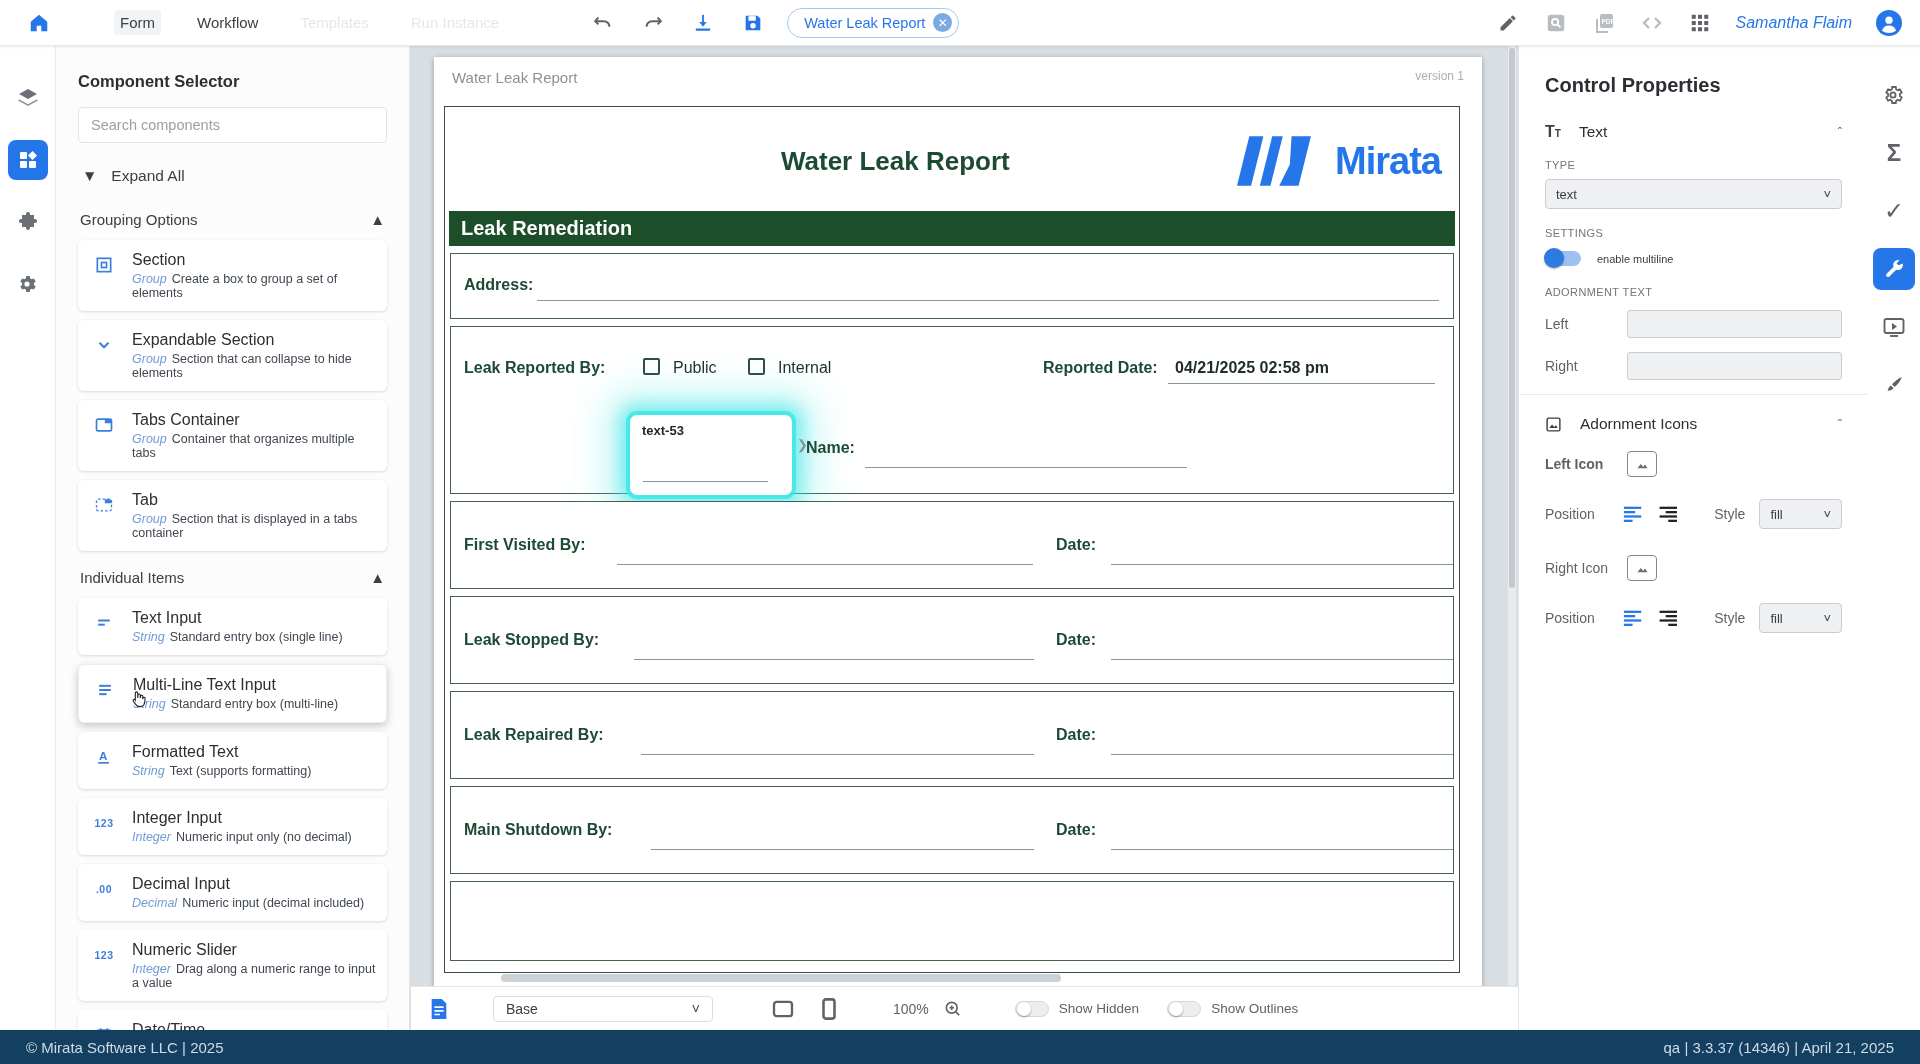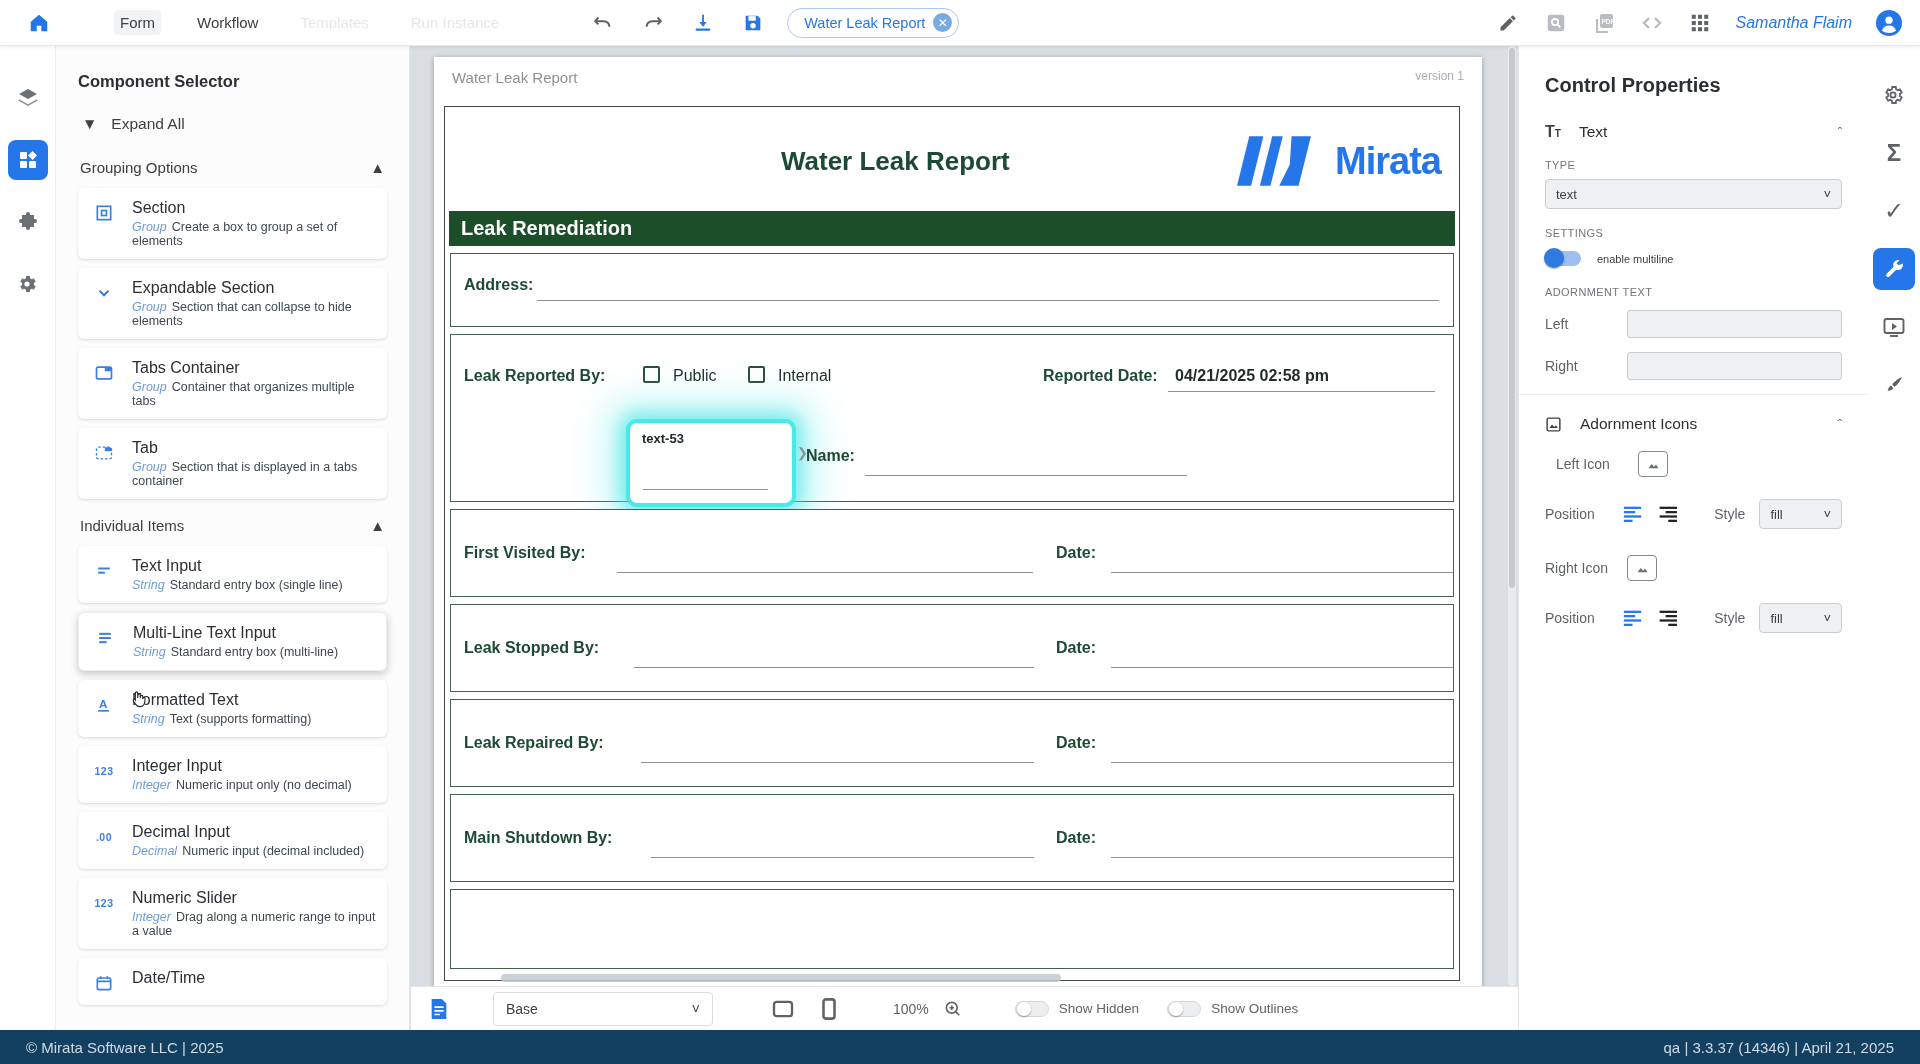--- a/index.html
+++ b/index.html
@@ -79,21 +79,21 @@
   .cbox { position:absolute; width:17px; height:17px; border:2px solid #2e4c3e; border-radius:2px; background:#fff; cursor:pointer; }
   .cb-label { position:absolute; font-size:16px; color:#1f2d26; }
   .sel-box { position:absolute; left:179px; top:88px; width:162px; height:80px; background:#fff; border-radius:7px;
              box-shadow:0 0 0 4px rgba(64,230,230,.85), 0 0 16px 10px rgba(64,230,230,.6), 0 0 36px 24px rgba(64,230,230,.3); }
   .sel-id { position:absolute; left:12px; top:8px; font-size:13px; font-weight:700; color:#23282c; }
   .sel-uline { position:absolute; left:13px; right:24px; bottom:13px; border-bottom:1.5px solid #8d9296; }
   .sel-chev { position:absolute; left:346px; top:110px; color:#8b9196; font-size:13px; }
   .date-val { position:absolute; font-size:16px; font-weight:600; color:#1f2d26; white-space:nowrap; }
   .canvas-toolbar { position:absolute; left:0; right:0; bottom:0; height:44px; background:#fff; border-top:1px solid #e3e5e8;
                     display:flex; align-items:center; z-index:10; }
-  .base-select { margin-left:42px; width:220px; height:34px; border:1px solid #dcdfe2; border-radius:4px; background:#fff;
+  .base-select { margin-left:42px; width:220px; height:26px; border:1px solid #dcdfe2; border-radius:4px; background:#fff;
                  display:flex; align-items:center; justify-content:space-between; padding:0 12px; cursor:pointer; }
   .base-select span { font-size:14px; color:#3c4043; }
   .zoom-label { font-size:14px; color:#5f6368; }
   .toggle { width:34px; height:16px; border-radius:8px; background:#eceef0; border:1px solid #d5d8db; position:relative; cursor:pointer; flex:none; }
   .toggle .knob { position:absolute; left:1px; top:0px; width:14px; height:14px; border-radius:50%; background:#fff; box-shadow:0 1px 2px rgba(0,0,0,.35); }
   .toggle-label { font-size:13.5px; color:#5f6368; }
   .vscroll { position:absolute; right:2px; top:0; width:8px; bottom:44px; background:#e9ecee; border-radius:4px; }
   .vscroll .thumb { position:absolute; top:2px; left:1px; width:6px; height:540px; background:#c3c9ce; border-radius:3px; }
   .hscroll { position:absolute; left:90px; bottom:48px; width:560px; height:8px; background:#c3c9ce; border-radius:4px; opacity:.85; }
 
@@ -252,20 +252,21 @@
     <div class="rail-btn">
       <svg width="24" height="24" viewBox="0 0 24 24">
           <path fill="#6b7076" d="m19.4 13 1.8 1.4-1.8 3.2-2.2-.8a7 7 0 0 1-1.6 1l-.3 2.2h-3.6l-.3-2.2a7 7 0 0 1-1.6-1l-2.2.8-1.8-3.2L7.6 13a7.3 7.3 0 0 1 0-2L5.8 9.6l1.8-3.2 2.2.8a7 7 0 0 1 1.6-1l.3-2.2h3.6l.3 2.2a7 7 0 0 1 1.6 1l2.2-.8 1.8 3.2-1.8 1.4a7.3 7.3 0 0 1 0 2z" transform="translate(-1.5 0)"></path>
           <circle cx="11" cy="12" r="2.6" fill="#fff"></circle>
         </svg>
     </div>
   </div>
 
   <div class="leftpanel">
     <div class="lp-title">Component Selector</div>
+    <input class="lp-search" placeholder="Search components" style="">
     <div class="expand-all">
       <span class="chev-blue">▼</span>
       <span>Expand All</span>
     </div>
 
     <div class="lp-header">
       <span>Grouping Options</span>
       <span class="chev">▲</span>
     </div>
 
@@ -427,21 +428,21 @@
                 <polygon points="14,2 30,2 16,58 0,58"></polygon>
                 <polygon points="40,2 52,2 38,58 26,58 33,30"></polygon>
                 <polygon points="62,2 84,2 70,58 48,58 60,34"></polygon>
               </g>
             </svg>
             <span class="logo-text">Mirata</span>
           </div>
         </div>
         <div class="green-bar">Leak Remediation</div>
 
-        <div class="frow" style="height:74px;">
+        <div class="frow" style="height:66px;">
           <div class="flabel" style="left:13px; top:22px;">Address:</div>
           <div class="uline" style="left:86px; right:14px; top:46px;"></div>
         </div>
 
         <div class="frow" style="height:168px;">
           <div class="flabel" style="left:13px; top:32px;">Leak Reported By:</div>
           <div class="cbox" style="left:192px; top:31px;"></div>
           <div class="cb-label" style="left:222px; top:32px;">Public</div>
           <div class="cbox" style="left:297px; top:31px;"></div>
           <div class="cb-label" style="left:327px; top:32px;">Internal</div>
@@ -575,21 +576,21 @@
     <div class="rp-sec-head">
       <svg width="17" height="17" viewBox="0 0 24 24">
           <rect x="3" y="3" width="18" height="18" rx="2" fill="none" stroke="#3c4043" stroke-width="2"></rect>
           <path fill="#3c4043" d="m6 17 4-5 3 3.5L15.5 13l2.5 4z"></path>
         </svg>
       <span class="rp-sec-label">Adornment Icons</span>
       <span class="grow"></span>
       <span class="chev">ˆ</span>
     </div>
 
-    <div class="rp-row" style="margin:16px 0 22px 11px;">
+    <div class="rp-row" style="margin:16px 0 22px 0;font-weight:bold;">
       <span class="rp-field-label">Left Icon</span>
       <div class="img-btn">
         <svg width="15" height="15" viewBox="0 0 24 24">
             <path fill="#6b7076" d="m4 18 5-7 4 4.5L16 12l4 6z"></path>
           </svg>
       </div>
     </div>
     <div class="rp-row" style="margin-bottom:26px;">
       <span class="rp-field-label">Position</span>
       <svg width="22" height="19" viewBox="0 0 24 20" style="margin-right:14px;">

